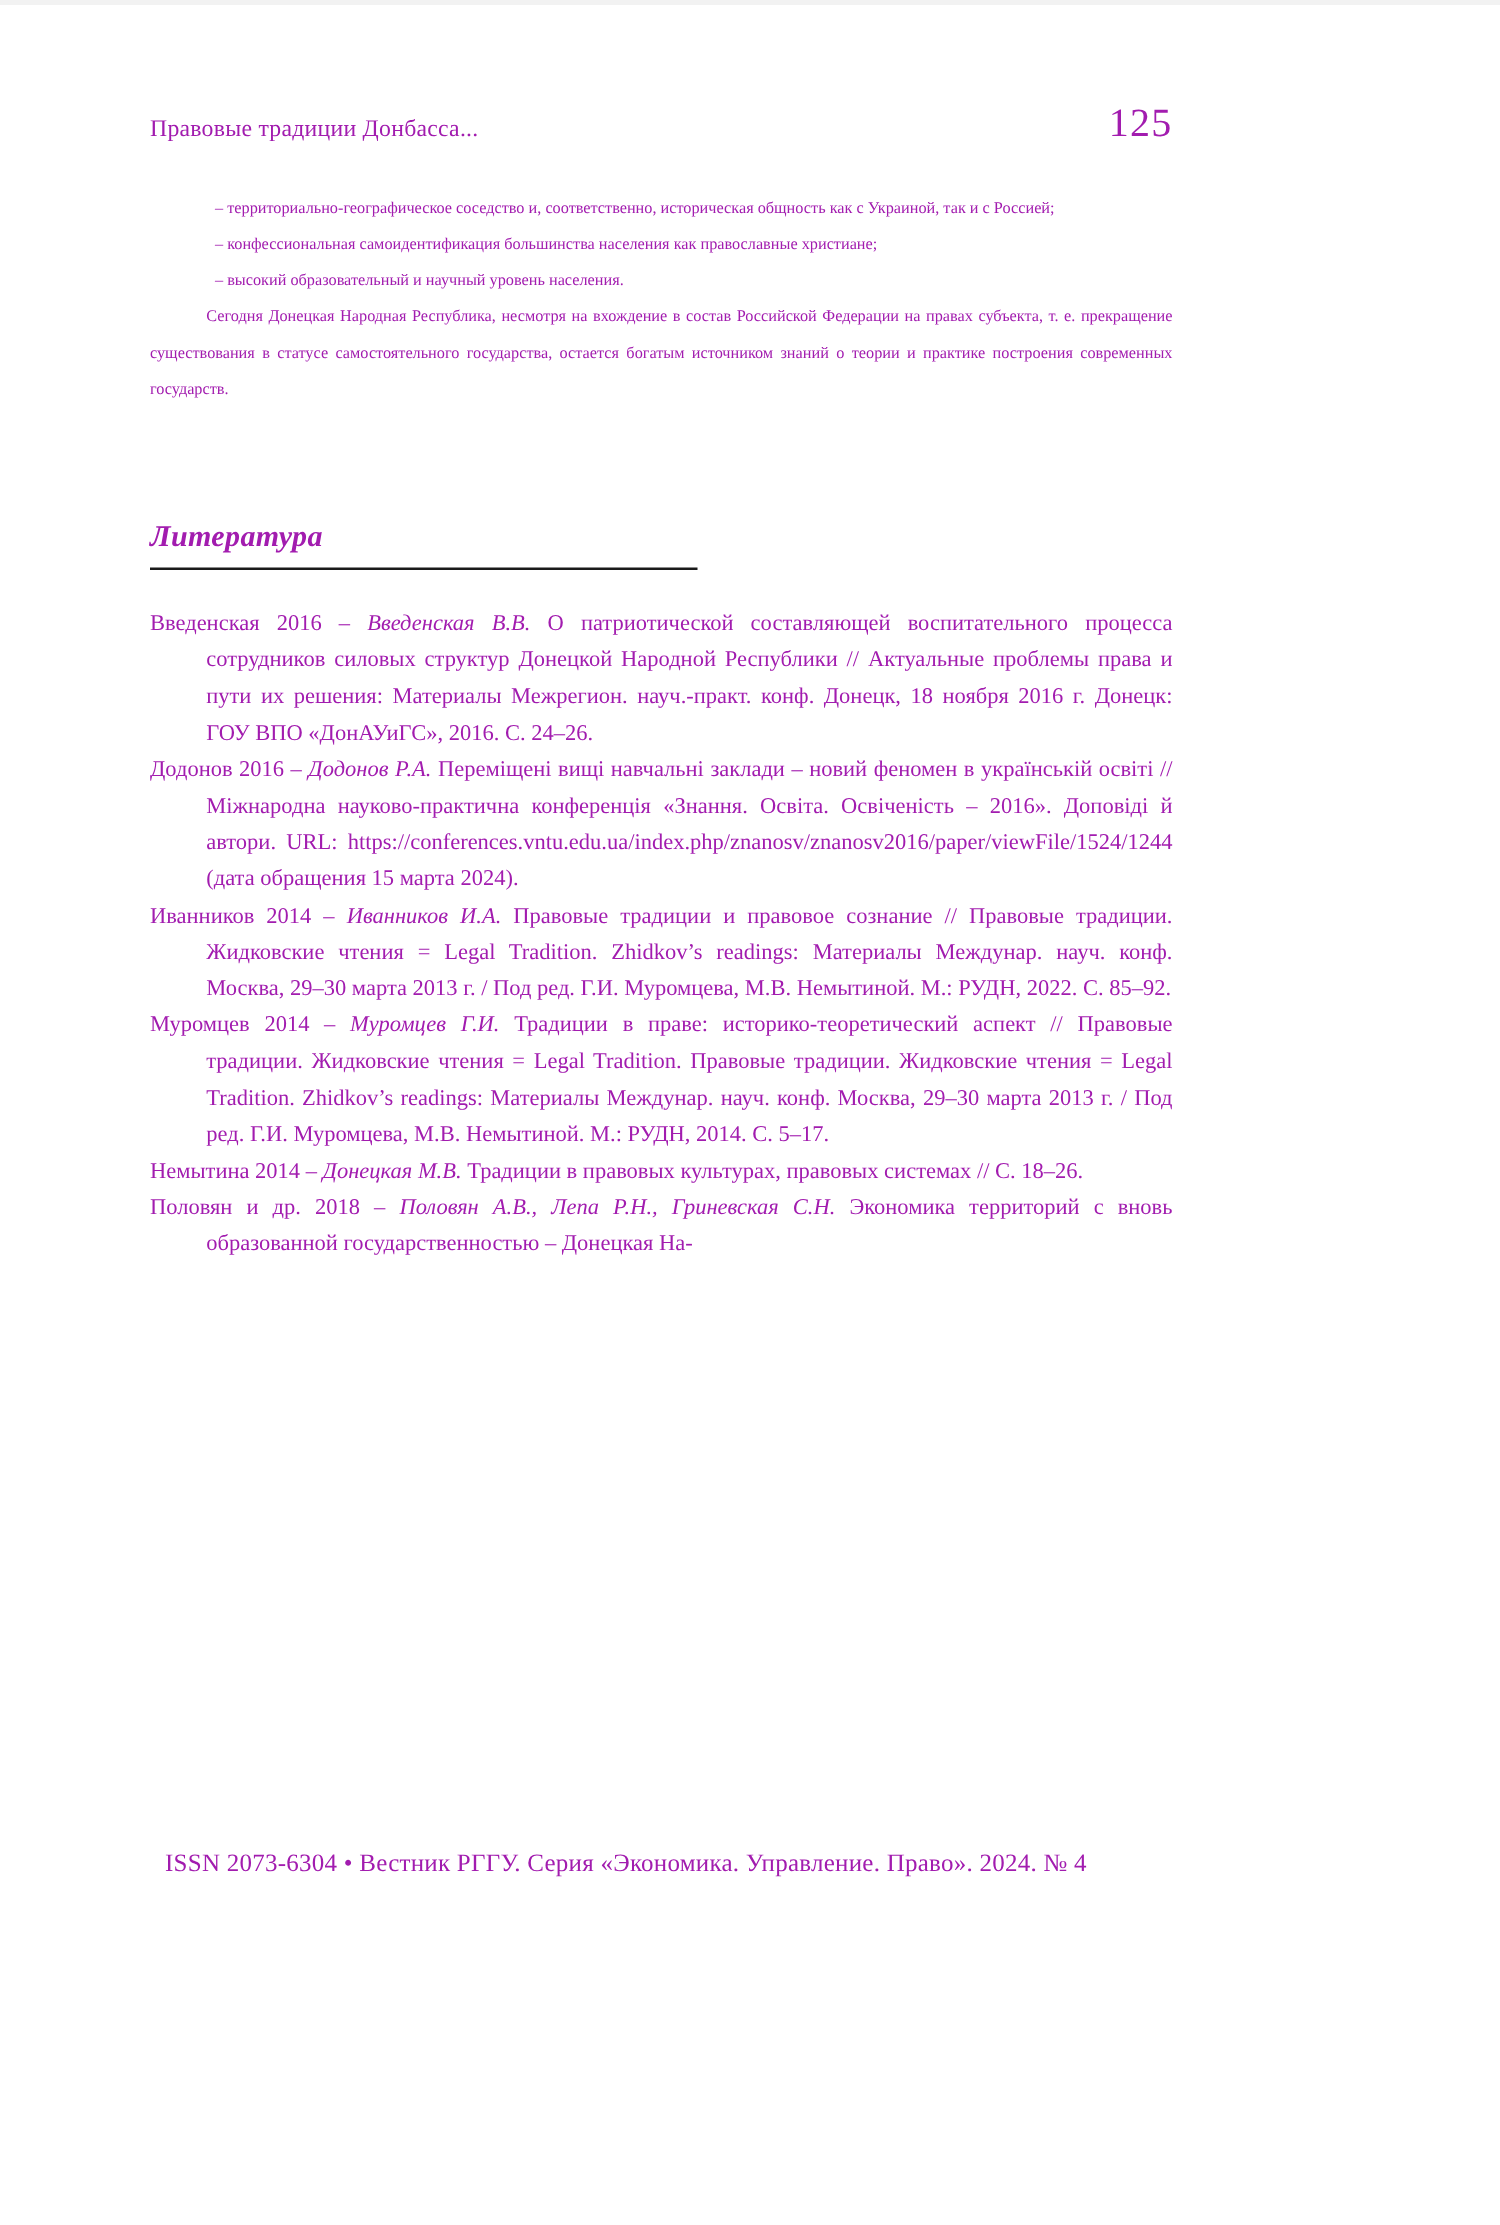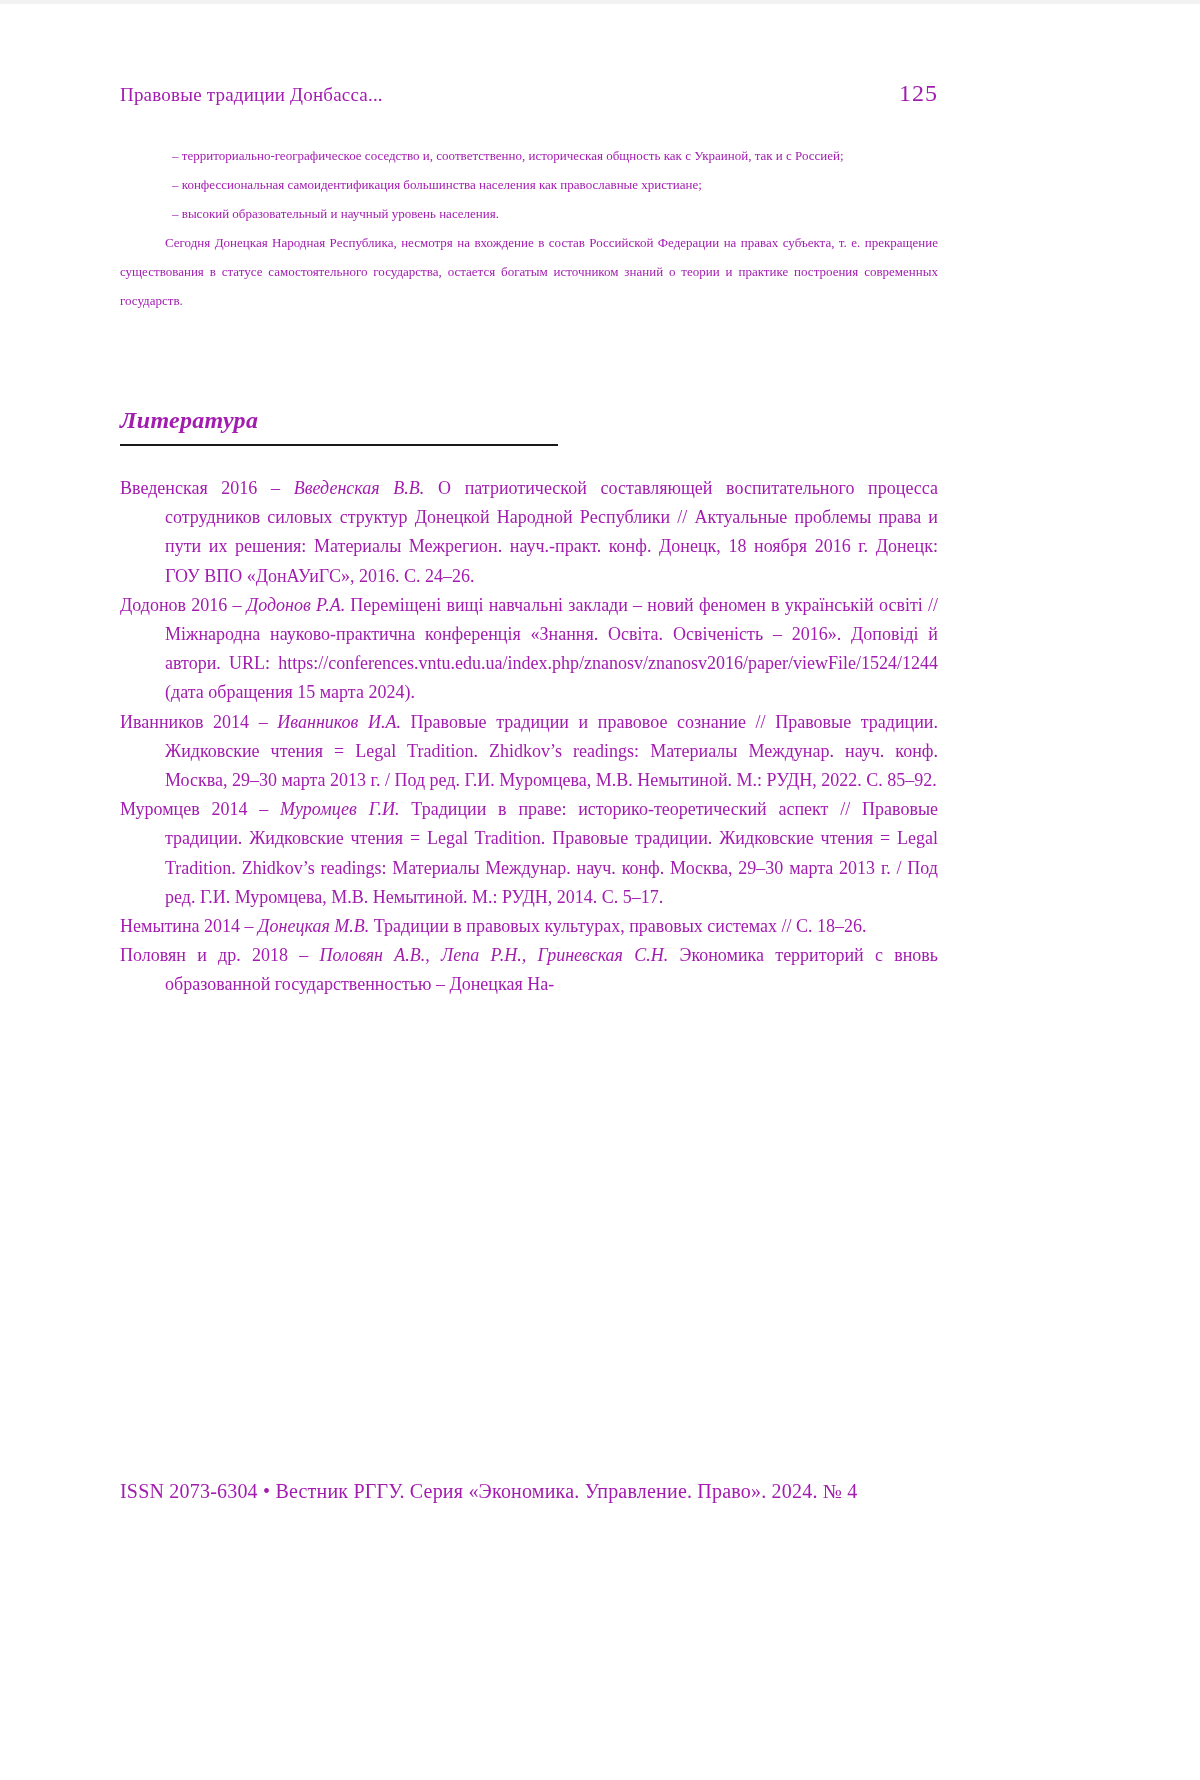--- a/index.html
+++ b/index.html
@@ -19,21 +19,21 @@
     left: 120px;
     top: 76px;
     width: 818px;
   }
   .running-head {
     display: flex;
     justify-content: space-between;
     align-items: baseline;
   }
   .running-title { font-size: 19px; letter-spacing: 0.2px; }
-  .page-number { font-size: 24px; letter-spacing: 1px; }
+  .page-number { font-size: 32px; letter-spacing: 1px; }
   .body-block {
     margin-top: 34px;
     font-size: 13px;
     line-height: 29px;
   }
   .body-list-item {
     margin-left: 52px;
     padding-left: 25px;
     text-indent: -25px;
     text-align: justify;
@@ -60,21 +60,21 @@
     line-height: 29.2px;
   }
   .ref-entry {
     padding-left: 45px;
     text-indent: -45px;
     text-align: justify;
   }
   .ref-entry .ital { font-style: italic; }
   .footer {
     position: absolute;
-    left: 120px;
+    left: 132px;
     top: 1476px;
     width: 818px;
     font-size: 20px;
     letter-spacing: 0.2px;
   }
 </style>
 </head>
 <body>
 
 <div class="page">

